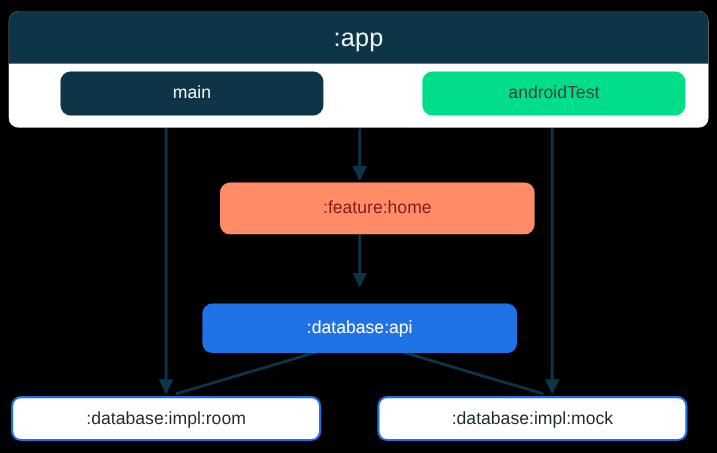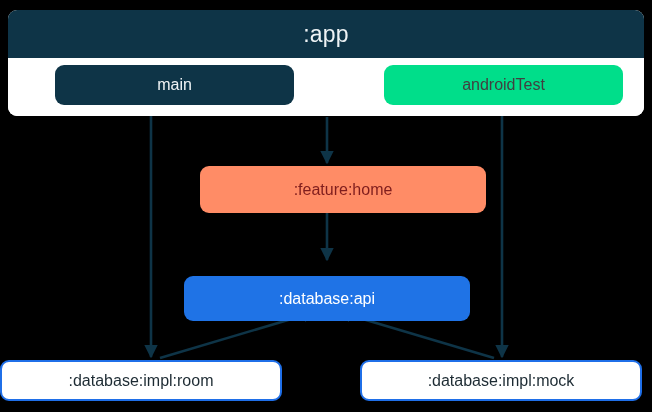--- a/index.html
+++ b/index.html
@@ -117,22 +117,22 @@
 
   .node-impl {
     top: 360px;
     width: 282px;
     height: 41px;
     background: #ffffff;
     color: #1d2b33;
     border: 2px solid #1F6FE8;
     border-radius: 9px;
   }
-  .node-impl-room  { left: 0; }
-  .node-impl-mock  { left: 360px; }
+  .node-impl-room  { left: 10px; }
+  .node-impl-mock  { left: 343px; }
 </style>
 </head>
 <body>
 
 <div id="graph">
 
   <svg id="edge-layer" viewBox="0 0 652 412" width="652" height="412">
     <defs>
       <marker id="arrowhead" viewBox="0 0 10 10" refX="9" refY="5" markerWidth="5.2" markerHeight="5.2" orient="auto-start-reverse">
         <path d="M 0 0 L 10 5 L 0 10 z" fill="#0E3447"></path>

